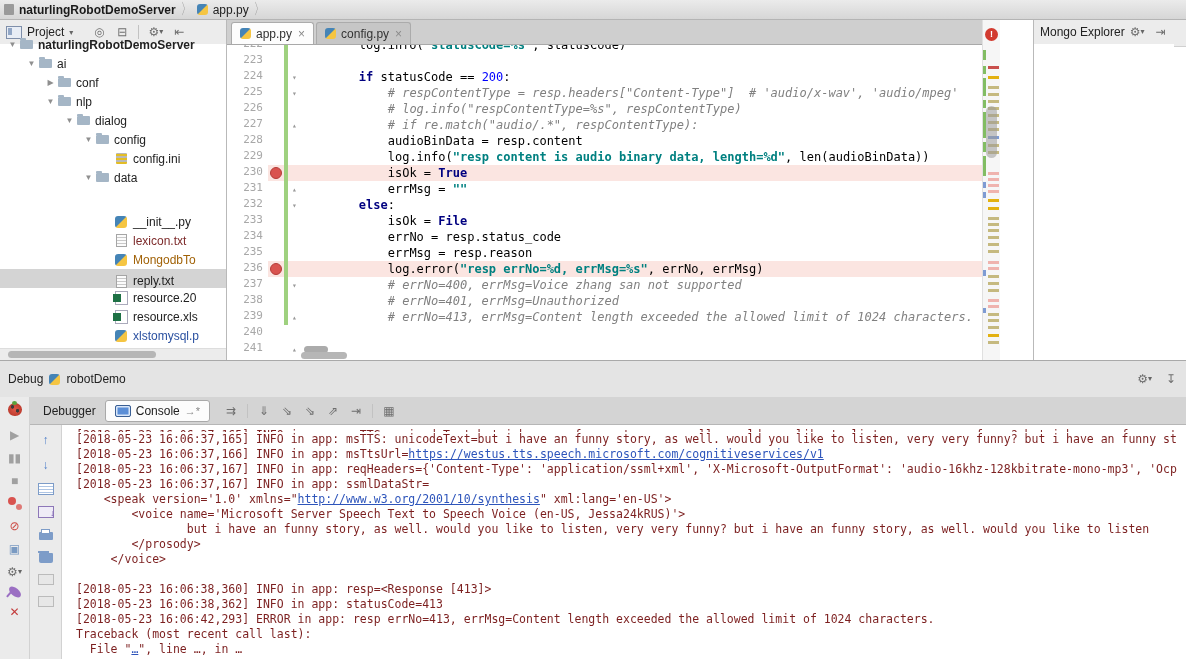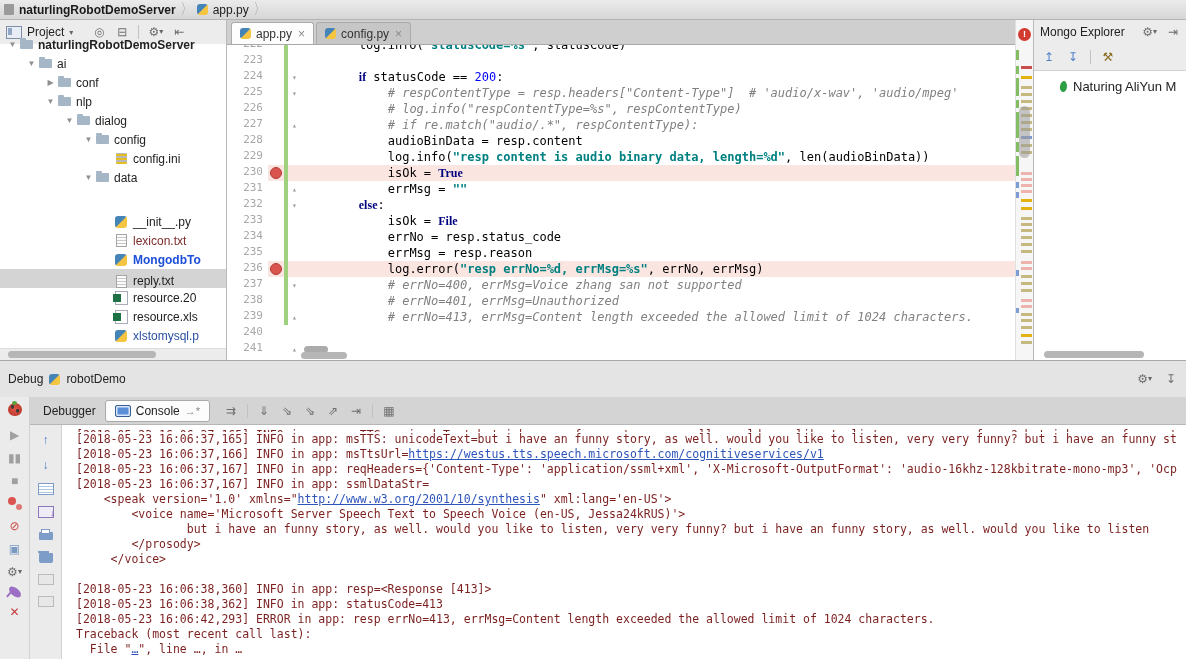--- a/index.html
+++ b/index.html
@@ -53,38 +53,38 @@
   .cl{height:16px;display:flex;}
   .ln{width:36px;flex:0 0 auto;text-align:right;color:#a8a8a8;font-size:11px;padding-right:5px;}
   .rest{flex:1;display:flex;align-items:center;height:16px;min-width:0;}
   .rest.hl{background:#fbe5e1;}
   .bpz{width:16px;flex:0 0 auto;display:flex;align-items:center;justify-content:center;}
   .bp{width:10px;height:10px;border-radius:50%;background:#d9534f;border:1px solid #b43c38;}
   .vcs{width:4px;flex:0 0 auto;height:16px;}
   .vcs.on{background:#9fd17f;}
   .foldz{width:13px;flex:0 0 auto;text-align:center;color:#9a9a9a;font-size:8px;}
   .ct{white-space:pre;}
-  .tok-k{color:#000080;font-weight:bold;font-family:Liberation Serif, serif;}
+  .tok-k{color:#000080;font-weight:bold;}
   .tok-s{color:#008080;font-weight:bold;}
   .tok-c{color:#808080;font-style:italic;}
   .tok-n{color:#0000ff;}
   .tok-p{color:#000;}
   .pill{display:inline-block;width:24px;height:7px;background:#ababab;border-radius:4px;margin-left:3px;}
   .ehscroll{position:absolute;left:0;right:0;bottom:0;height:10px;background:transparent;}
   
   .stripe{width:17px;flex:0 0 auto;background:#f6f6f6;border-left:1px solid #e0e0e0;position:relative;}
   .err-badge{position:absolute;top:8px;left:2px;width:13px;height:13px;border-radius:50%;background:#d23b30;color:#fff;
     font-size:9px;font-weight:bold;text-align:center;line-height:13px;}
   .mkl{position:absolute;left:0;width:3px;}
   .mkr{position:absolute;left:5px;width:11px;height:3px;}
   .mk-r{background:#c94f4c;}.mk-y{background:#e3b111;}.mk-t{background:#c5b97f;}
   .mk-p{background:#efb3ae;}.mk-b{background:#7e9bd3;}.mk-g{background:#82bd63;}
   .sthumb{position:absolute;left:3px;width:11px;background:#9a9a9a;opacity:.55;border-radius:6px;}
   
-  .mongo{width:152px;flex:0 0 auto;border-left:1px solid #b9b9b9;display:flex;flex-direction:column;background:#fff;}
+  .mongo{width:152px;flex:0 0 auto;border-left:1px solid #b9b9b9;display:flex;flex-direction:row;background:#fff;margin-left:33px;}
   .mongo .panel-head{justify-content:space-between;}
   .mtoolbar{height:26px;background:#ececec;border-bottom:1px solid #d0d0d0;display:flex;align-items:center;gap:10px;padding:0 8px;flex:0 0 auto;}
   .mtree{flex:1;position:relative;white-space:nowrap;overflow:hidden;}
   .mrow{display:flex;align-items:center;gap:6px;padding:8px 0 0 26px;font-size:13px;}
   .mscroll{position:absolute;bottom:0;left:0;right:0;background:transparent;border-top:none;}
   
   .debug{flex:1;display:flex;flex-direction:column;border-top:1px solid #a9a9a9;min-height:0;}
   .dbg-head{height:36px;background:#e4e4e4;display:flex;align-items:center;gap:6px;padding:0 8px;flex:0 0 auto;}
   .dbg-head .right{margin-left:auto;display:flex;gap:12px;align-items:center;}
   .dbg-body{flex:1;display:flex;min-height:0;}
@@ -218,21 +218,21 @@
             <span class="ticon">
               <span class="i-txt"></span>
             </span>
             <span class="tlabel" style="color: rgb(125, 43, 43);">lexicon.txt</span>
           </div>
           <div class="trow" style="padding-left: 101px;">
             <span class="tarrow"></span>
             <span class="ticon">
               <span class="i-py"></span>
             </span>
-            <span class="tlabel" style="color: #1d4ed8; font-weight: bold;">MongodbTo</span>
+            <span class="tlabel" style="color: #a16207;">MongodbTo</span>
           </div>
           <div class="trow sel" style="padding-left: 101px; align-items: flex-end;">
             <span class="tarrow"></span>
             <span class="ticon">
               <span class="i-txt"></span>
             </span>
             <span class="tlabel">reply.txt</span>
           </div>
           <div class="trow" style="padding-left: 101px;">
             <span class="tarrow"></span>

